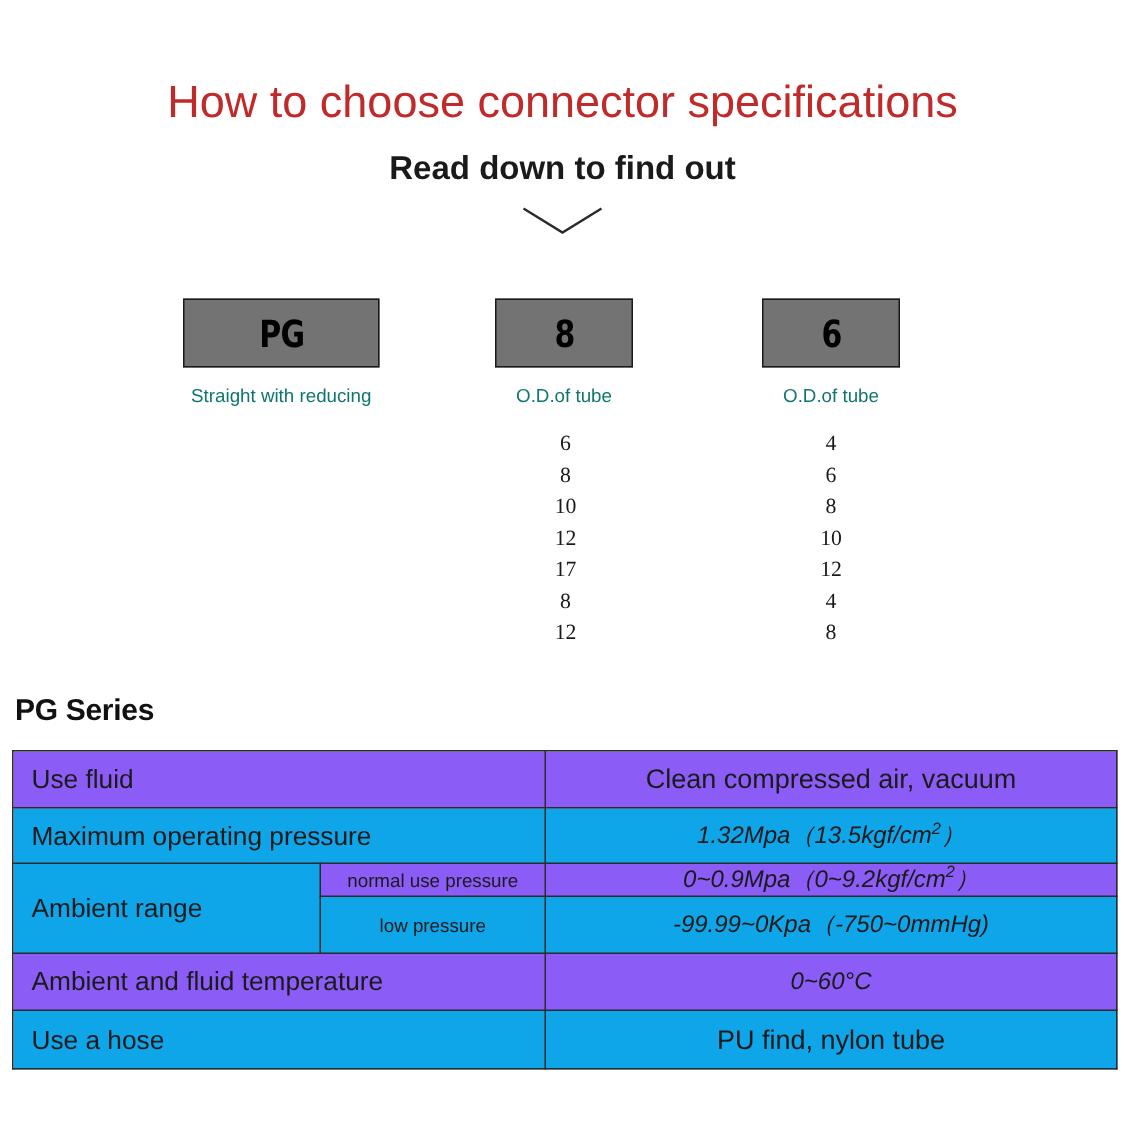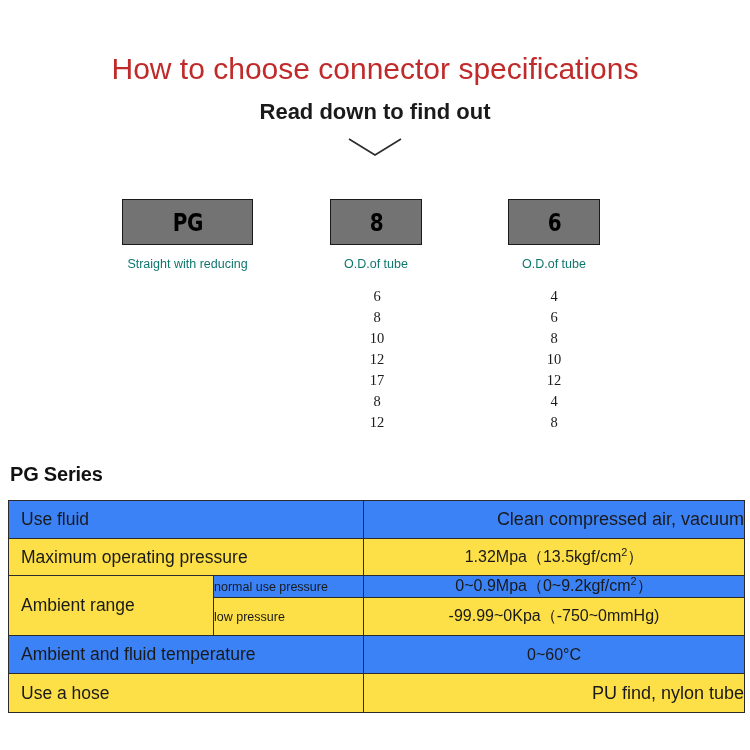--- a/index.html
+++ b/index.html
@@ -127,31 +127,33 @@
     vertical-align: middle;
     color: #1a1a1a;
   }
   .lbl {
     font-size: 17.5px;
     padding-left: 12px !important;
     text-align: left;
   }
   .sublbl {
     font-size: 12.5px;
+    text-align: center;
   }
   .val {
     font-size: 16px;
     text-align: center;
+    font-style: italic;
   }
   .val-lg {
     font-size: 18px;
-    text-align: right;
-  }
-  .tint { background: #3b82f6; }
-  .plain { background: #fde047; }
+    text-align: center;
+  }
+  .tint { background: #8b5cf6; }
+  .plain { background: #0ea5e9; }
   sup { font-size: 0.68em; vertical-align: super; line-height: 0; }
 </style>
 </head>
 <body>
 
 <div id="main-title">How to choose connector specifications</div>
 
 <div id="subtitle">Read down to find out</div>
 
 <svg id="chevron" viewBox="0 0 56 22" xmlns="http://www.w3.org/2000/svg">

